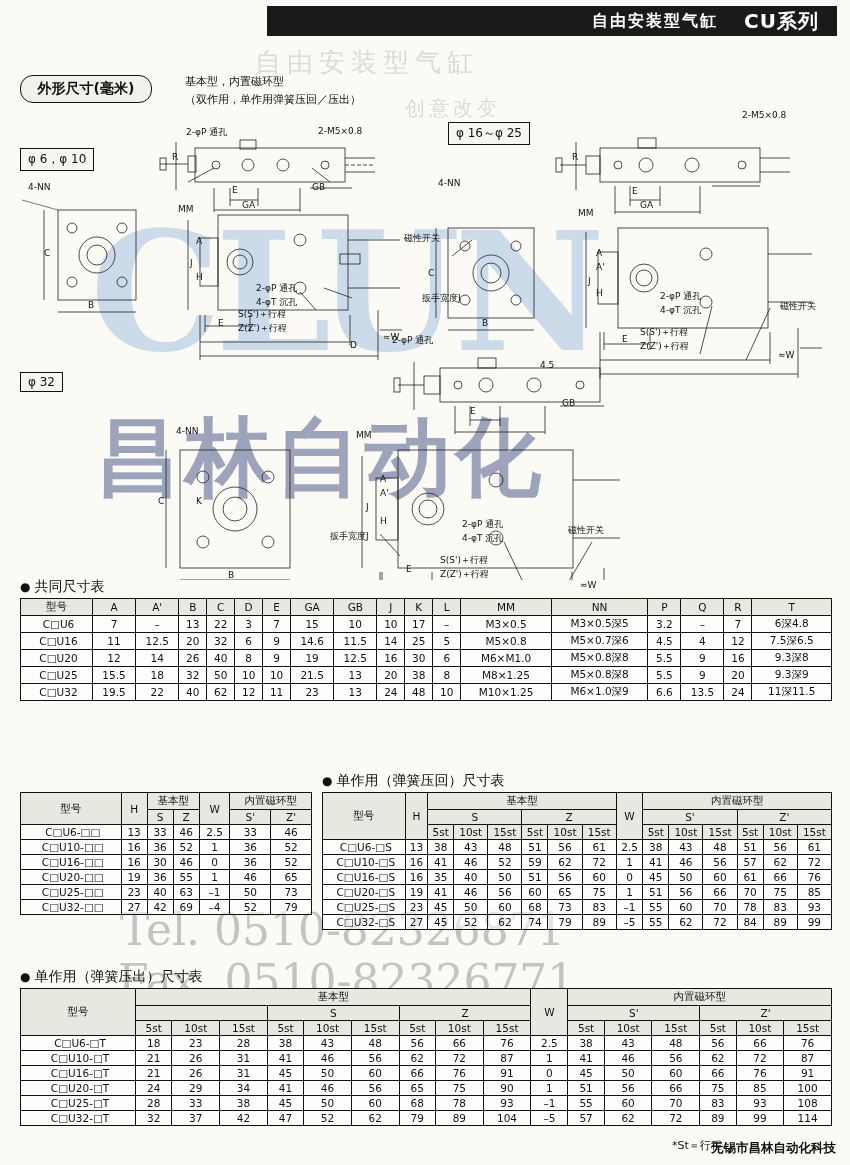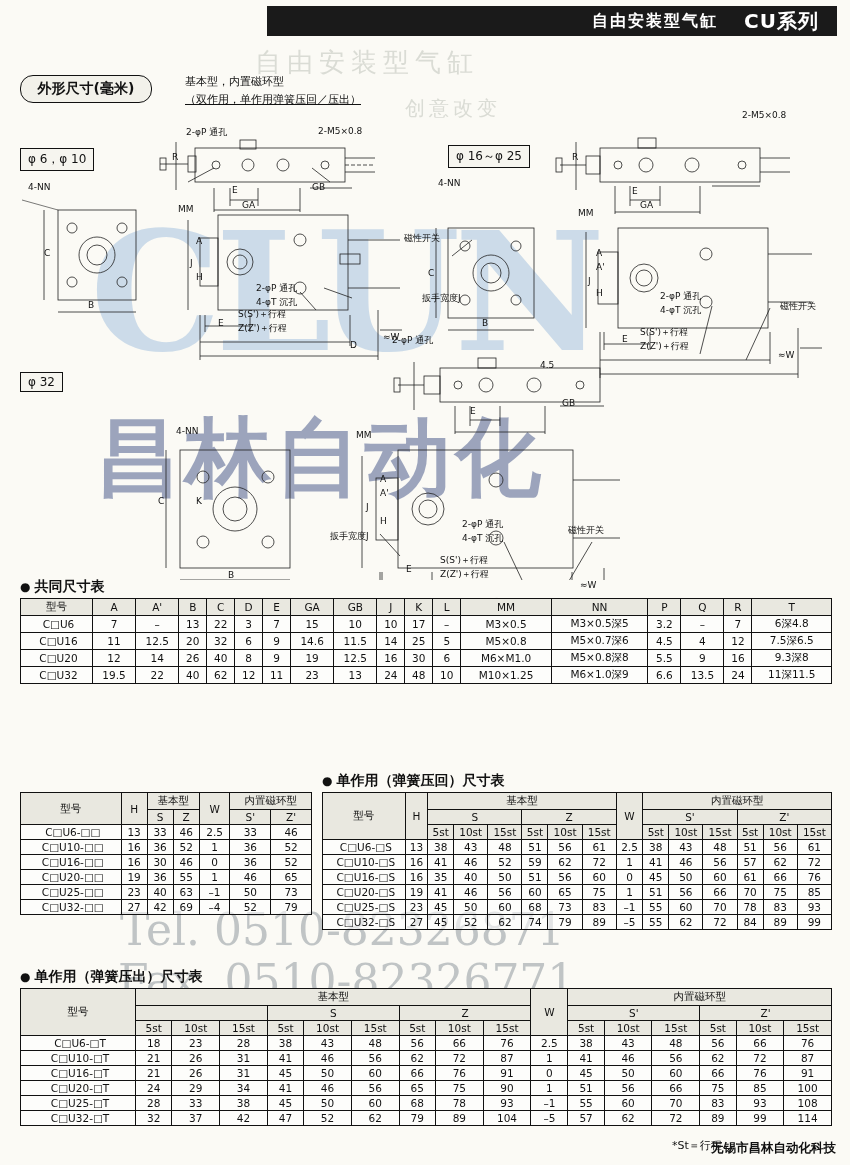--- a/index.html
+++ b/index.html
@@ -48,21 +48,21 @@
   .wm-ghost2{
     left:405px;top:95px;font-size:20px;color:rgba(170,175,165,.40);
     letter-spacing:4px;
   }
   .wm-ghost3{
     left:315px;top:595px;font-size:17px;color:rgba(170,175,165,.45);
     letter-spacing:10px;
   }
   
   .sect{
-    position:absolute;font-size:14px;font-weight:bold;
+    position:absolute;font-size:14px;font-weight:normal;
   }
   .sect::before{content:"\25CF";margin-right:4px;font-size:12px;}
   
   .dimbox{
     position:absolute;left:20px;top:75px;width:130px;height:26px;
     border:1.5px solid #111;border-radius:13px;background:#f2f1ea;
     display:flex;align-items:center;justify-content:center;
     font-size:14px;font-weight:bold;
   }
   .phi-box{
@@ -101,24 +101,24 @@
 <div class="wm wm-ghost">自由安装型气缸</div>
 <div class="wm wm-ghost2">创意改变</div>
 <div class="wm wm-clun">CLUN</div>
 <div class="wm wm-cn">昌林自动化</div>
 <div class="wm wm-ghost3">气动元件·CU系列</div>
 <div class="wm wm-tel">Tel. 0510-82326871</div>
 <div class="wm wm-fax">Fax. 0510-82326771</div>
 
 <div class="dimbox">外形尺寸(毫米)</div>
 <div class="note" style="left:185px;top:74px;">基本型，内置磁环型</div>
-<div class="note" style="left:185px;top:92px;text-decoration:underline;">（双作用，单作用弹簧压回／压出）</div>
+<div class="note" style="left:185px;top:92px;">（双作用，单作用弹簧压回／压出）</div>
 
 <div class="phi-box" style="left:20px;top:148px;">φ 6，φ 10</div>
-<div class="phi-box" style="left:448px;top:122px;margin-top:23px;">φ 16～φ 25</div>
+<div class="phi-box" style="left:448px;top:122px;">φ 16～φ 25</div>
 <div class="phi-box" style="left:20px;top:372px;">φ 32</div>
 
 <div class="draw">
   <svg width="850" height="520" viewBox="0 0 850 520" style="position:absolute;left:0;top:0;">
     <g stroke="#222" fill="none" stroke-width="0.8">
 
       <rect x="195" y="88" width="150" height="34"></rect>
       <rect x="188" y="96" width="8" height="16"></rect>
       <line x1="160" y1="104" x2="188" y2="104"></line>
       <rect x="160" y="98" width="6" height="12"></rect>
@@ -425,20 +425,40 @@
         <td>30</td>
         <td>6</td>
         <td>M6×M1.0</td>
         <td>M5×0.8深8</td>
         <td>5.5</td>
         <td>9</td>
         <td>16</td>
         <td>9.3深8</td>
       </tr>
       <tr>
+        <td class="first-col">C□U25</td>
+        <td>15.5</td>
+        <td>18</td>
+        <td>32</td>
+        <td>50</td>
+        <td>10</td>
+        <td>10</td>
+        <td>21.5</td>
+        <td>13</td>
+        <td>20</td>
+        <td>38</td>
+        <td>8</td>
+        <td>M8×1.25</td>
+        <td>M5×0.8深8</td>
+        <td>5.5</td>
+        <td>9</td>
+        <td>20</td>
+        <td>9.3深9</td>
+      </tr>
+      <tr>
         <td class="first-col">C□U32</td>
         <td>19.5</td>
         <td>22</td>
         <td>40</td>
         <td>62</td>
         <td>12</td>
         <td>11</td>
         <td>23</td>
         <td>13</td>
         <td>24</td>

